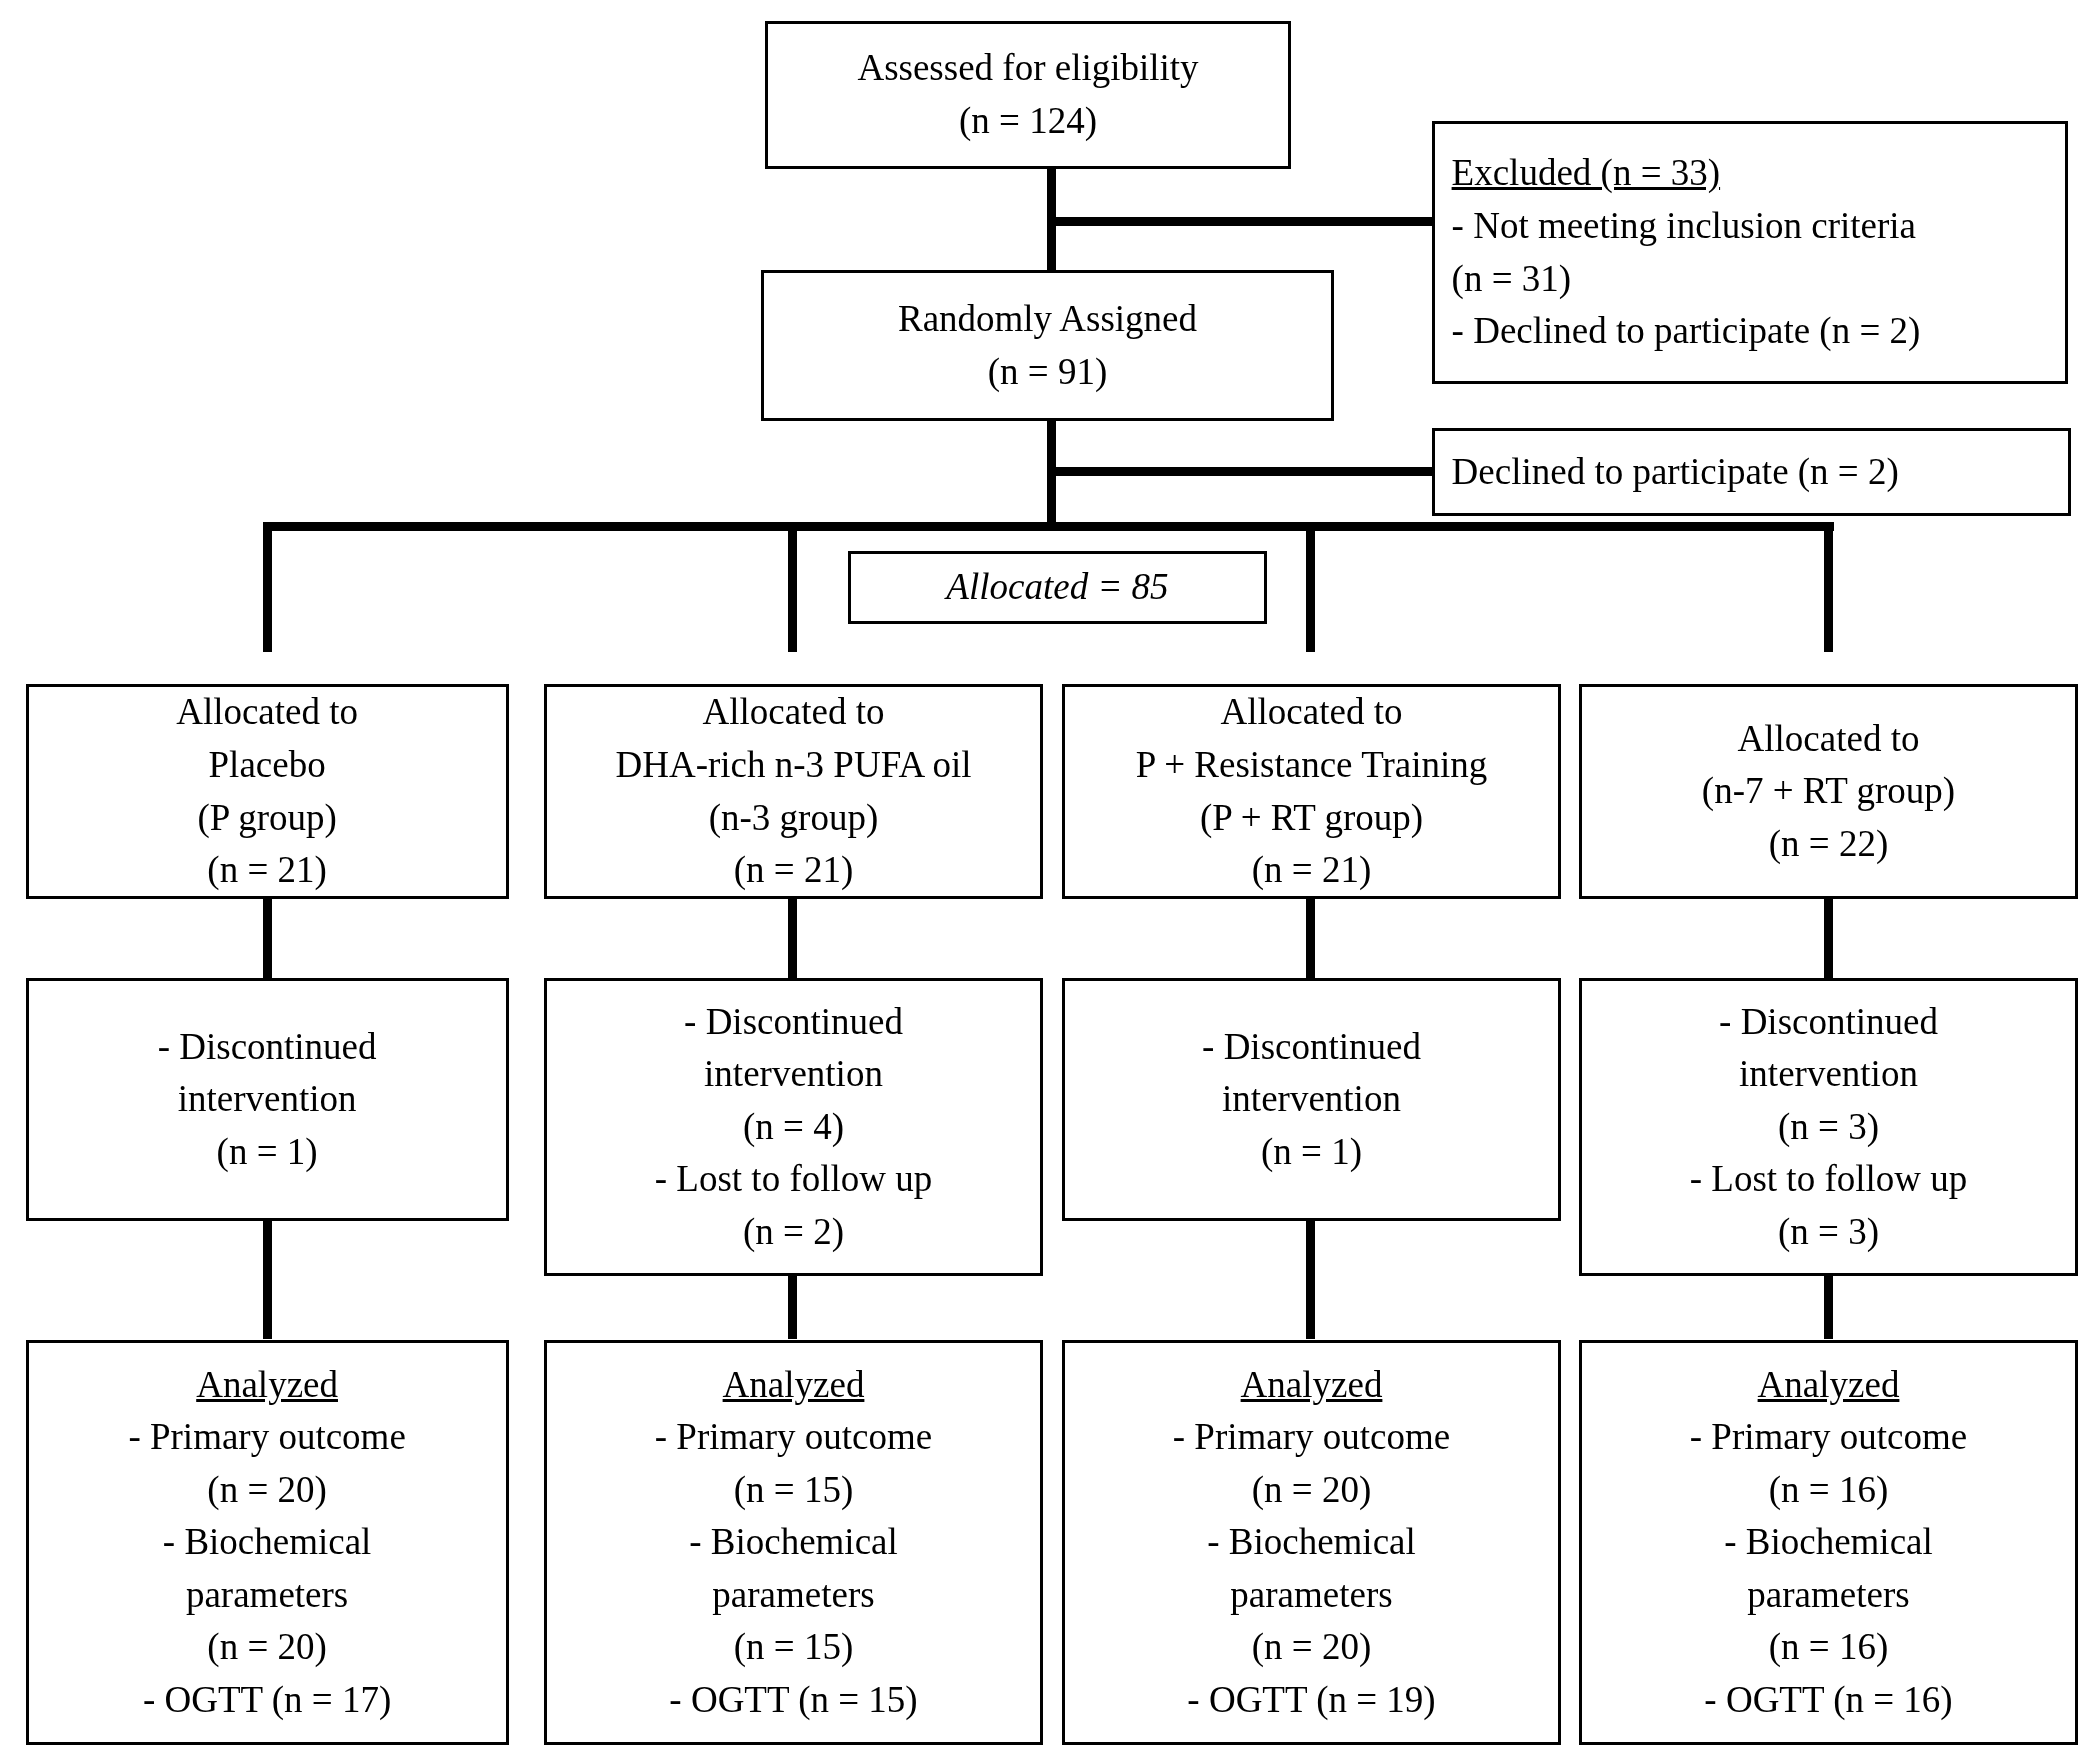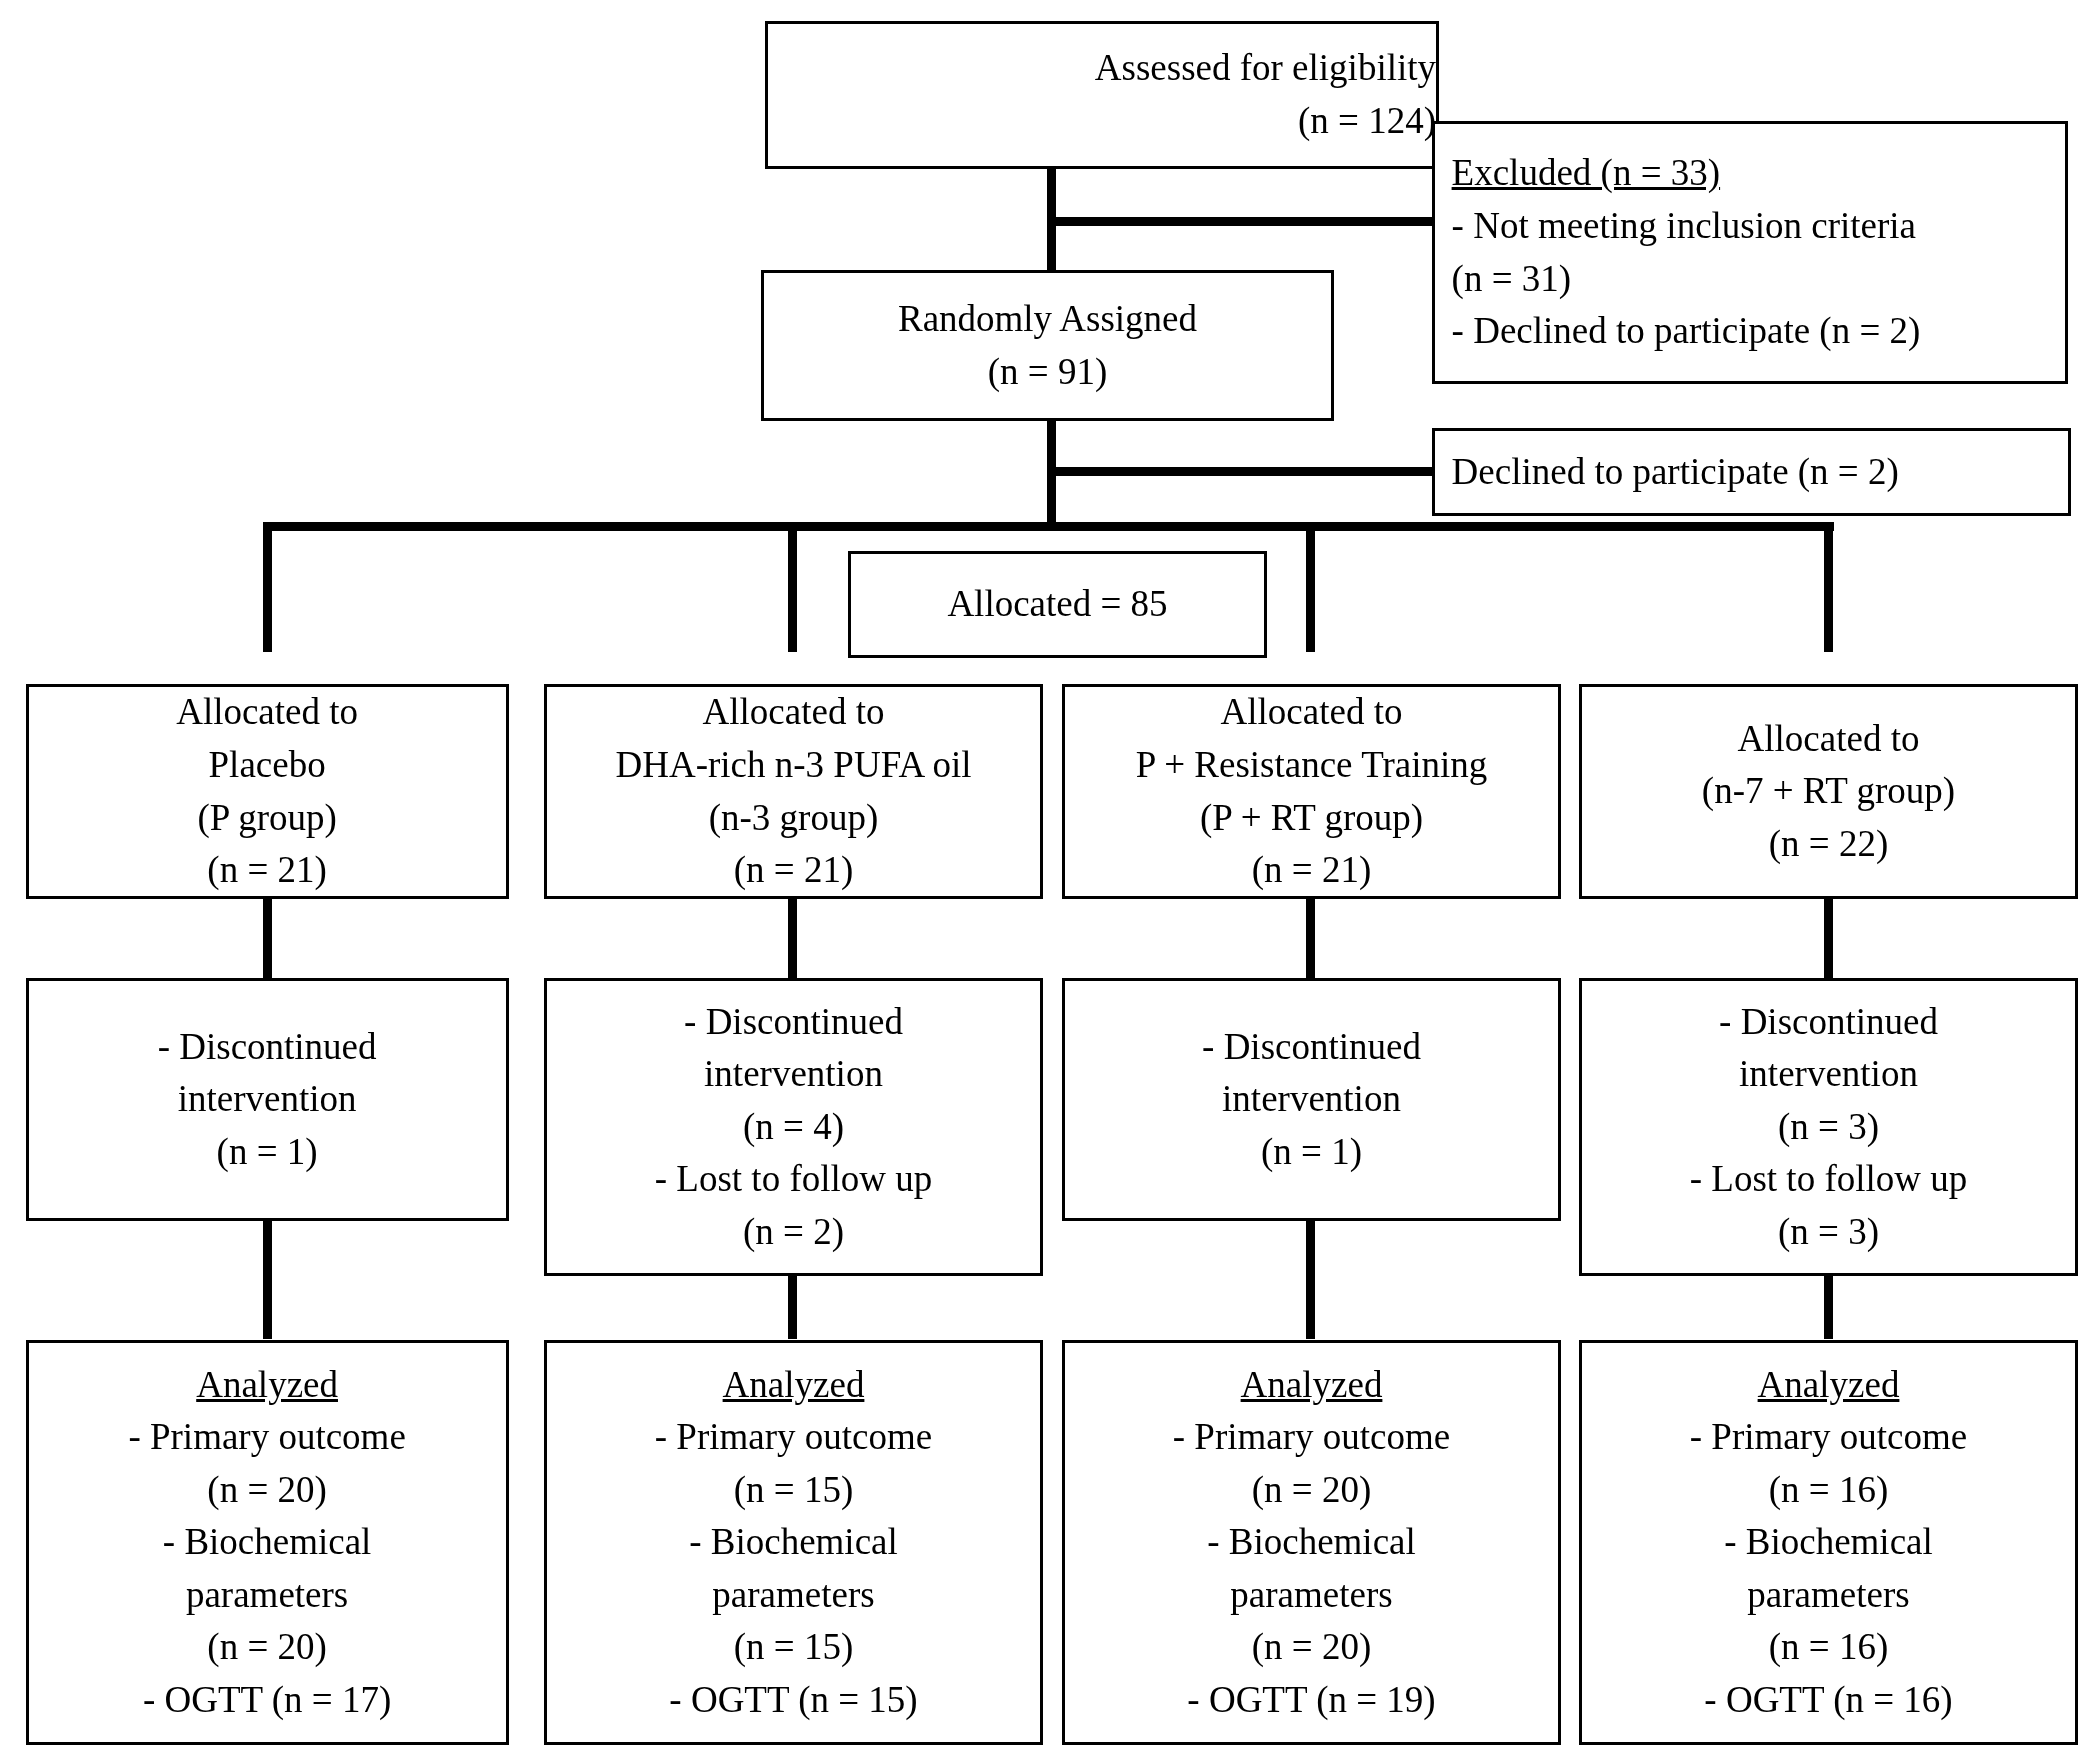--- a/index.html
+++ b/index.html
@@ -38,25 +38,25 @@
   .underlined {
     text-decoration: underline;
   }
   .conn {
     position: absolute;
     background: #000000;
     z-index: 1;
   }
 
   
-  .assessed    { left: 765px; top: 20.5px;   width: 674px;  height: 148px; align-items: flex-end; }
+  .assessed    { left: 765px; top: 20.5px;   width: 526px;  height: 148px; }
   .excluded    { left: 1432px; top: 121px;  width: 636px;  height: 263px; }
   .randomized  { left: 761px; top: 270px;  width: 573px;  height: 151px; }
   .declined6   { left: 1432px; top: 428px;  width: 639px; height: 88px; }
-  .allocated85 { left: 848px; top: 551px;  width: 419px;  height: 107px; }
+  .allocated85 { left: 848px; top: 551px;  width: 419px;  height: 73px; font-style: italic; }
 
   .col1 { left: 25.6px;   width: 483px; }
   .col2 { left: 544px;  width: 499px; }
   .col3 { left: 1062px; width: 499px; }
   .col4 { left: 1579px; width: 499px; }
 
   .row1 { top: 684px; height: 215px; }
   .row2 { top: 978px; }
   .row2.short { height: 243px; }
   .row2.tall  { height: 298px; }

